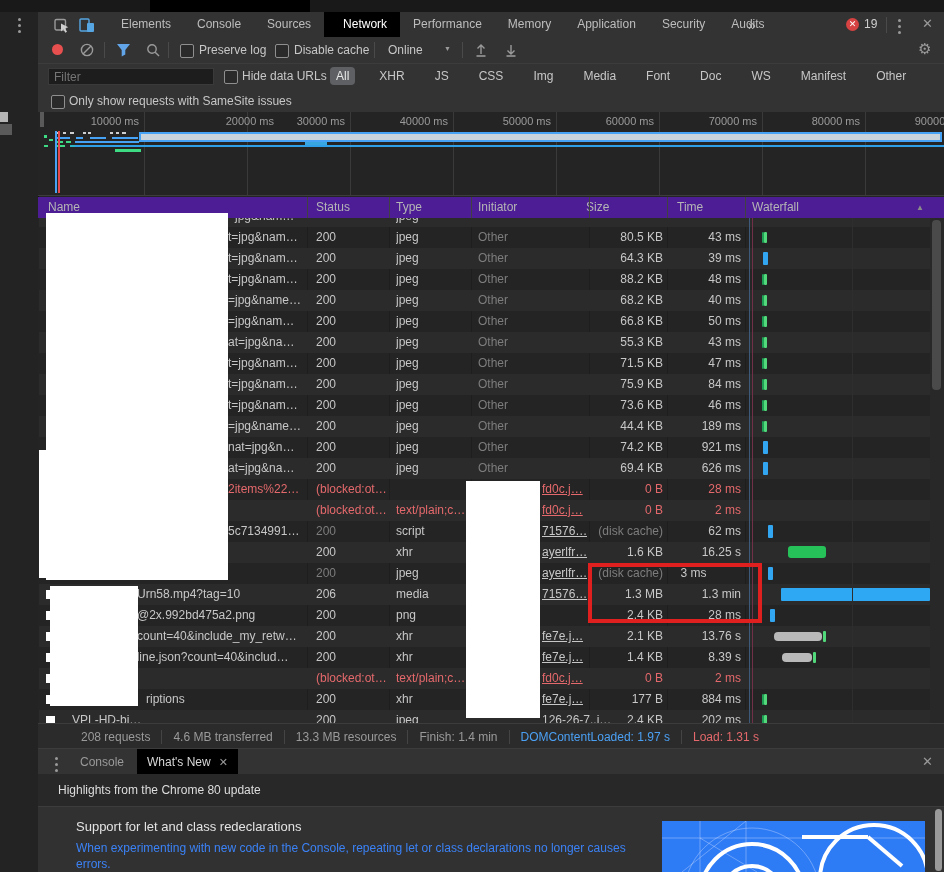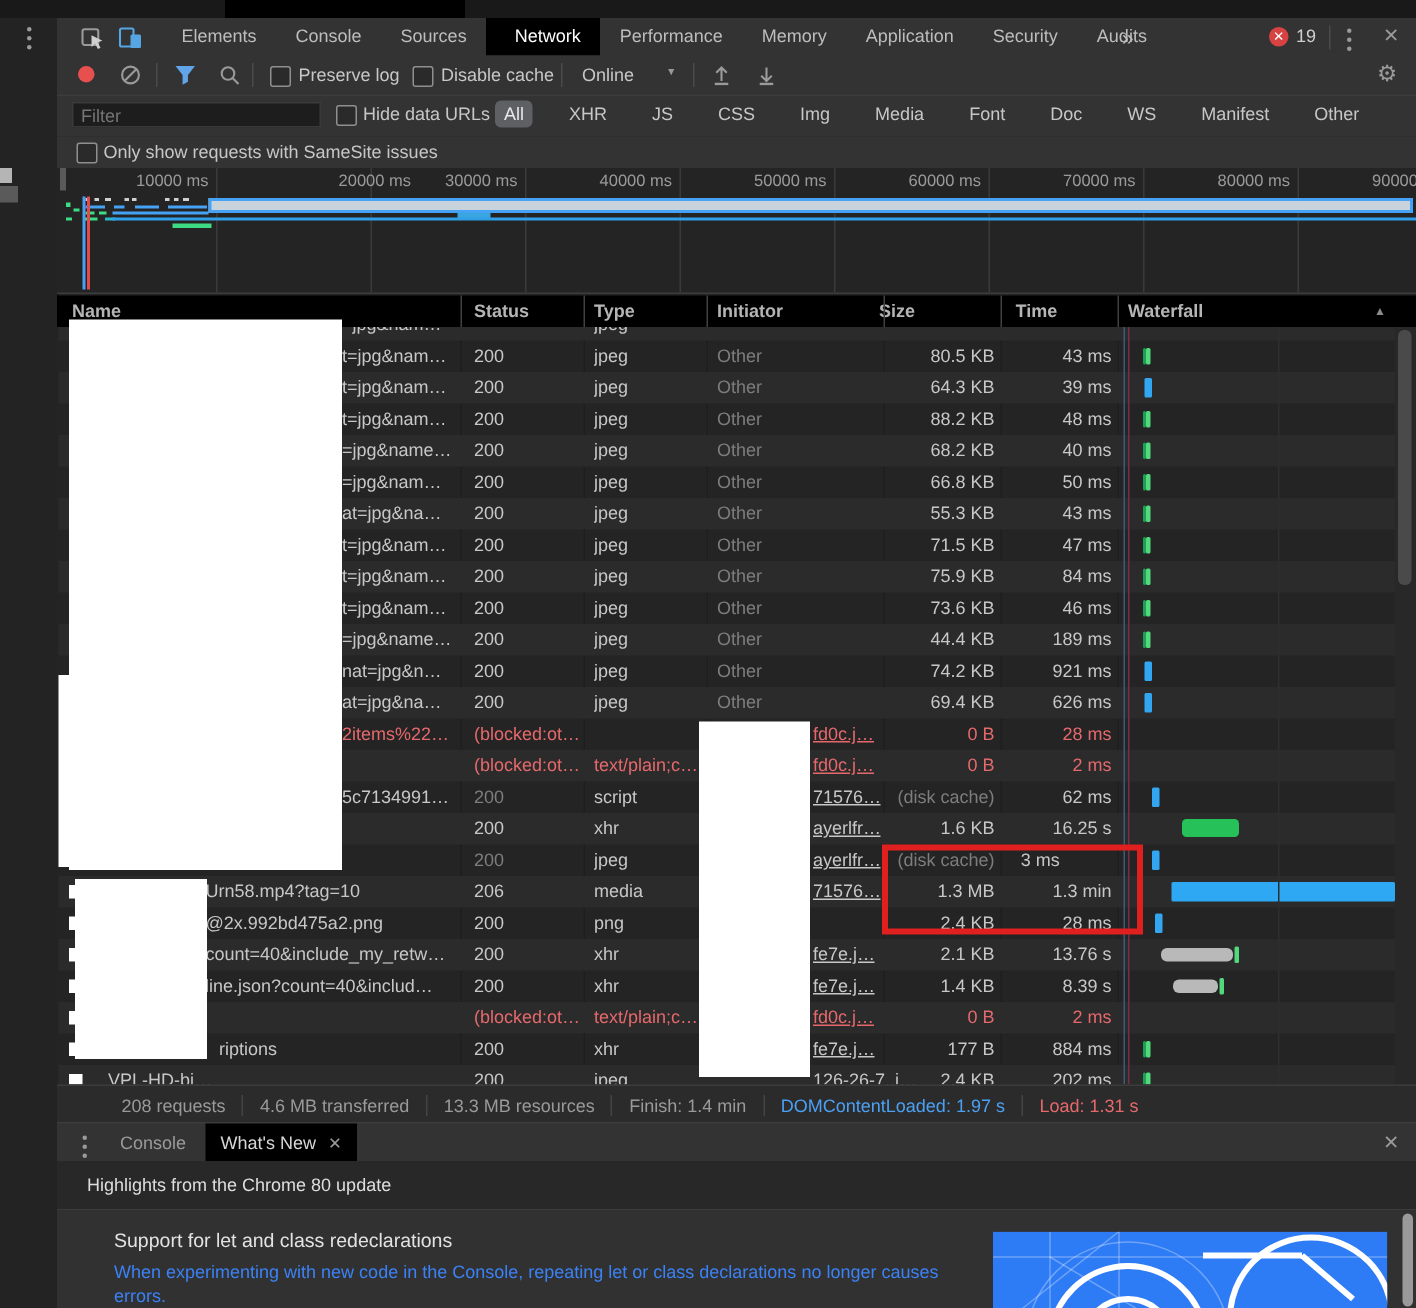--- a/index.html
+++ b/index.html
@@ -22,21 +22,21 @@
   .samesitebar{left:38px;top:91px;width:906px;height:21px;background:#333333;border-bottom:1px solid #3c3c3c;}
   .checkbox{width:12px;height:12px;border:1px solid #8f8f8f;border-radius:2px;background:#2a2a2a;display:inline-block;}
   .vdiv{width:1px;background:#4a4a4a;}
   .chip{padding:2px 6px;border-radius:4px;color:#c7c7c7;}
   .chip.active{background:#5e6064;color:#e8e8e8;}
   
   .overview{left:38px;top:112px;width:906px;height:83px;background:#242424;border-bottom:1px solid #3c3c3c;overflow:hidden;}
   .ruler-label{position:absolute;top:3px;font-size:11px;color:#9a9a9a;}
   .gridline{position:absolute;top:0;width:1px;height:83px;background:#3a3a3a;}
   
-  .thead{left:38px;top:197px;width:906px;height:21px;background:#000000;border-bottom:2px solid #7dd3fc;color:#b5b5b5;font-weight:bold;}
+  .thead{left:38px;top:197px;width:906px;height:21px;background:#4c1d95;border-bottom:2px solid #7dd3fc;color:#b5b5b5;}
   .tbody{left:38px;top:218px;width:906px;height:505px;background:#242424;overflow:hidden;}
   .trow{position:absolute;left:1px;width:905px;height:21px;}
   .trow.stripe{background:#2b2b2b;}
   .cell{position:absolute;top:0;line-height:21px;white-space:nowrap;overflow:hidden;}
   .right{text-align:right;}
   .gray{color:#7d7d7d;}
   .blocked{color:#e5696c;}
   .link{text-decoration:underline;}
   .colsep{position:absolute;top:0;width:1px;background:#1e1e1e;height:505px;}
   .hsep{position:absolute;top:0;width:1px;background:#414141;height:21px;}

